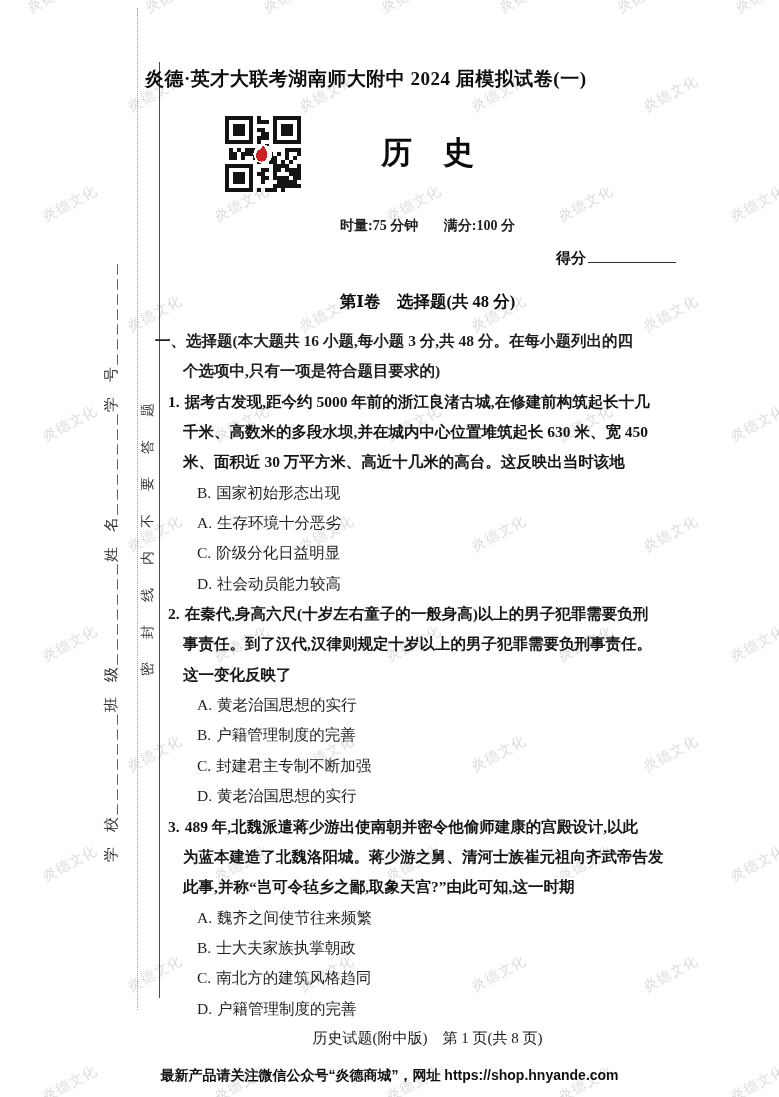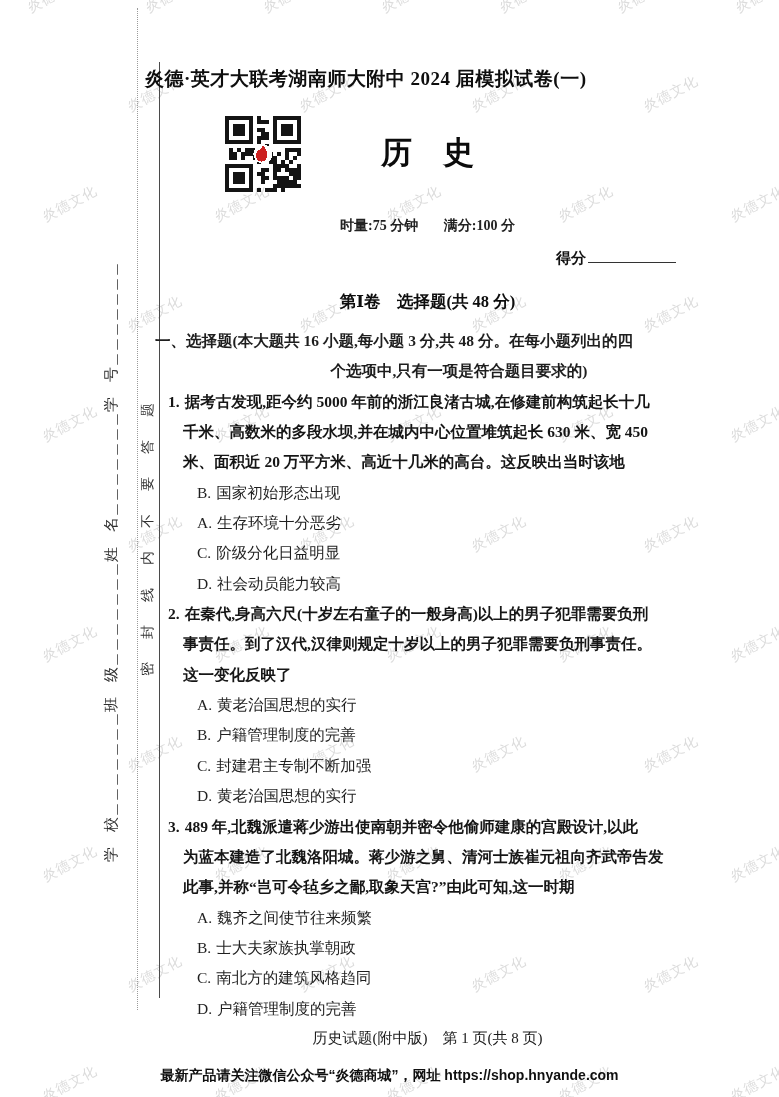--- a/index.html
+++ b/index.html
@@ -31,21 +31,21 @@
   .meta-line span{margin:0 11px;}
   .score-box{position:absolute;left:556px;top:247px;font-size:15px;font-weight:700;color:#111;}
   .score-blank{display:inline-block;width:88px;height:15px;border-bottom:1.6px solid #333;margin-left:2px;}
   .section-heading{position:absolute;top:291px;left:155px;width:545px;text-align:center;
     font-size:16.5px;font-weight:700;color:#0d0d0d;}
   
   .body{position:absolute;left:155px;top:326px;width:580px;font-size:15.5px;}
   .line{height:30.35px;line-height:30.35px;white-space:nowrap;}
   .intro-label{font-weight:700;}
   .intro-rest{font-weight:600;}
-  .indent-1{padding-left:28px;text-align:center;}
+  .indent-1{padding-left:28px;}
   .q-first{font-weight:600;padding-left:13px;color:#161616;}
   .q-cont{font-weight:600;padding-left:28px;color:#161616;}
   .q-num{margin-right:5px;}
   .q-option{padding-left:42px;font-weight:400;color:#1f1f1f;}
   .opt-label{margin-right:5px;}
   
   .footer{position:absolute;top:1028px;left:155px;width:545px;text-align:center;
     font-size:15px;color:#1a1a1a;line-height:20px;}
   .promo{position:absolute;top:1066px;left:0;width:779px;text-align:center;
     font-family:"Liberation Sans","DejaVu Sans",sans-serif;
@@ -232,21 +232,21 @@
   <div class="score-box">
     <span>得分</span><span class="score-blank"></span>
   </div>
   <div class="section-heading">第Ⅰ卷　选择题(共 48 分)</div>
 
   <div id="body" class="body">
       <div class="line "><span class="intro-label">一、选择题</span><span class="intro-rest">(本大题共 16 小题,每小题 3 分,共 48 分。在每小题列出的四</span></div>
       <div class="line intro-rest indent-1">个选项中,只有一项是符合题目要求的)</div>
       <div class="line q-first"><span class="q-num">1.</span><span>据考古发现,距今约 5000 年前的浙江良渚古城,在修建前构筑起长十几</span></div>
       <div class="line q-cont">千米、高数米的多段水坝,并在城内中心位置堆筑起长 630 米、宽 450</div>
-      <div class="line q-cont">米、面积近 20 万平方米、高近十几米的高台。这反映出当时该地</div>
+      <div class="line q-cont">米、面积近 30 万平方米、高近十几米的高台。这反映出当时该地</div>
       <div class="line q-option"><span class="opt-label">B.</span><span>国家初始形态出现</span></div>
       <div class="line q-option"><span class="opt-label">A.</span><span>生存环境十分恶劣</span></div>
       <div class="line q-option"><span class="opt-label">C.</span><span>阶级分化日益明显</span></div>
       <div class="line q-option"><span class="opt-label">D.</span><span>社会动员能力较高</span></div>
       <div class="line q-first"><span class="q-num">2.</span><span>在秦代,身高六尺(十岁左右童子的一般身高)以上的男子犯罪需要负刑</span></div>
       <div class="line q-cont">事责任。到了汉代,汉律则规定十岁以上的男子犯罪需要负刑事责任。</div>
       <div class="line q-cont">这一变化反映了</div>
       <div class="line q-option"><span class="opt-label">A.</span><span>黄老治国思想的实行</span></div>
       <div class="line q-option"><span class="opt-label">B.</span><span>户籍管理制度的完善</span></div>
       <div class="line q-option"><span class="opt-label">C.</span><span>封建君主专制不断加强</span></div>

